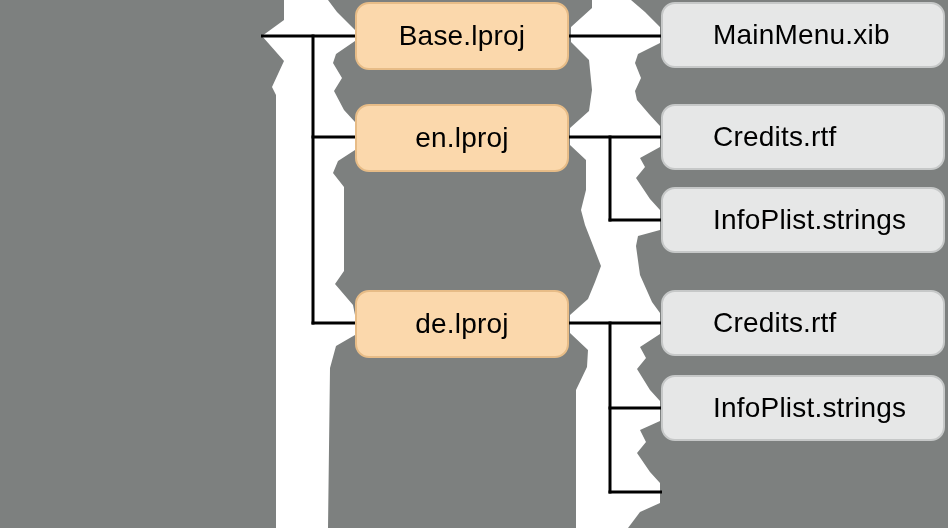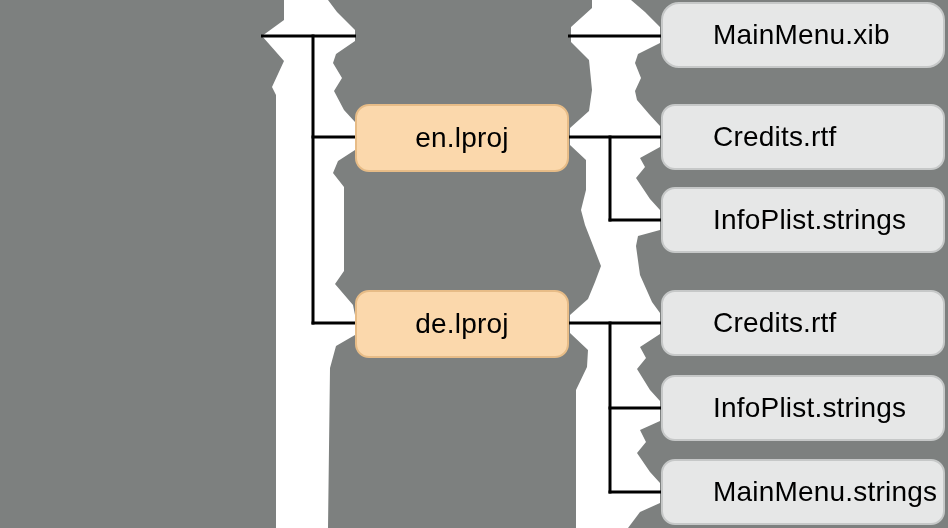--- a/index.html
+++ b/index.html
@@ -48,21 +48,21 @@
   .node-base{top:2px;}
   .node-en{top:104px;}
   .node-de{top:290px;text-align:right;}
   .node-file{
     left:661px;width:284px;height:66px;
     background:var(--color-file);
     border:2px solid var(--color-file_border);
     justify-content:flex-start;
     padding-left:50px;
   }
-  .file-1{top:2px;border-radius:18px;}
+  .file-1{top:2px;}
   .file-2{top:104px;}
   .file-3{top:187px;}
   .file-4{top:290px;}
   .file-5{top:375px;}
   .file-6{top:459px;}
 </style>
 </head>
 <body>
 
 <div class="stage">
@@ -83,20 +83,23 @@
       <line x1="610" y1="135.5" x2="610" y2="221.5"></line>
       <line x1="608.5" y1="220" x2="662" y2="220"></line>
       <line x1="568" y1="323" x2="662" y2="323"></line>
       <line x1="610" y1="321.5" x2="610" y2="493.5"></line>
       <line x1="608.5" y1="408" x2="662" y2="408"></line>
       <line x1="608.5" y1="492" x2="662" y2="492"></line>
     </g>
   </svg>
 
 
+  <div class="node node-lproj node-base">
+    <span>Base.lproj</span>
+  </div>
   <div class="node node-lproj node-en">
     <span>en.lproj</span>
   </div>
   <div class="node node-lproj node-de">
     <span>de.lproj</span>
   </div>
 
   <div class="node node-file file-1">
     <span>MainMenu.xib</span>
   </div>
@@ -105,17 +108,14 @@
   </div>
   <div class="node node-file file-3">
     <span>InfoPlist.strings</span>
   </div>
   <div class="node node-file file-4">
     <span>Credits.rtf</span>
   </div>
   <div class="node node-file file-5">
     <span>InfoPlist.strings</span>
   </div>
-  <div class="node node-file file-6">
-    <span>MainMenu.strings</span>
-  </div>
 
 </div>
 
 </body></html>

